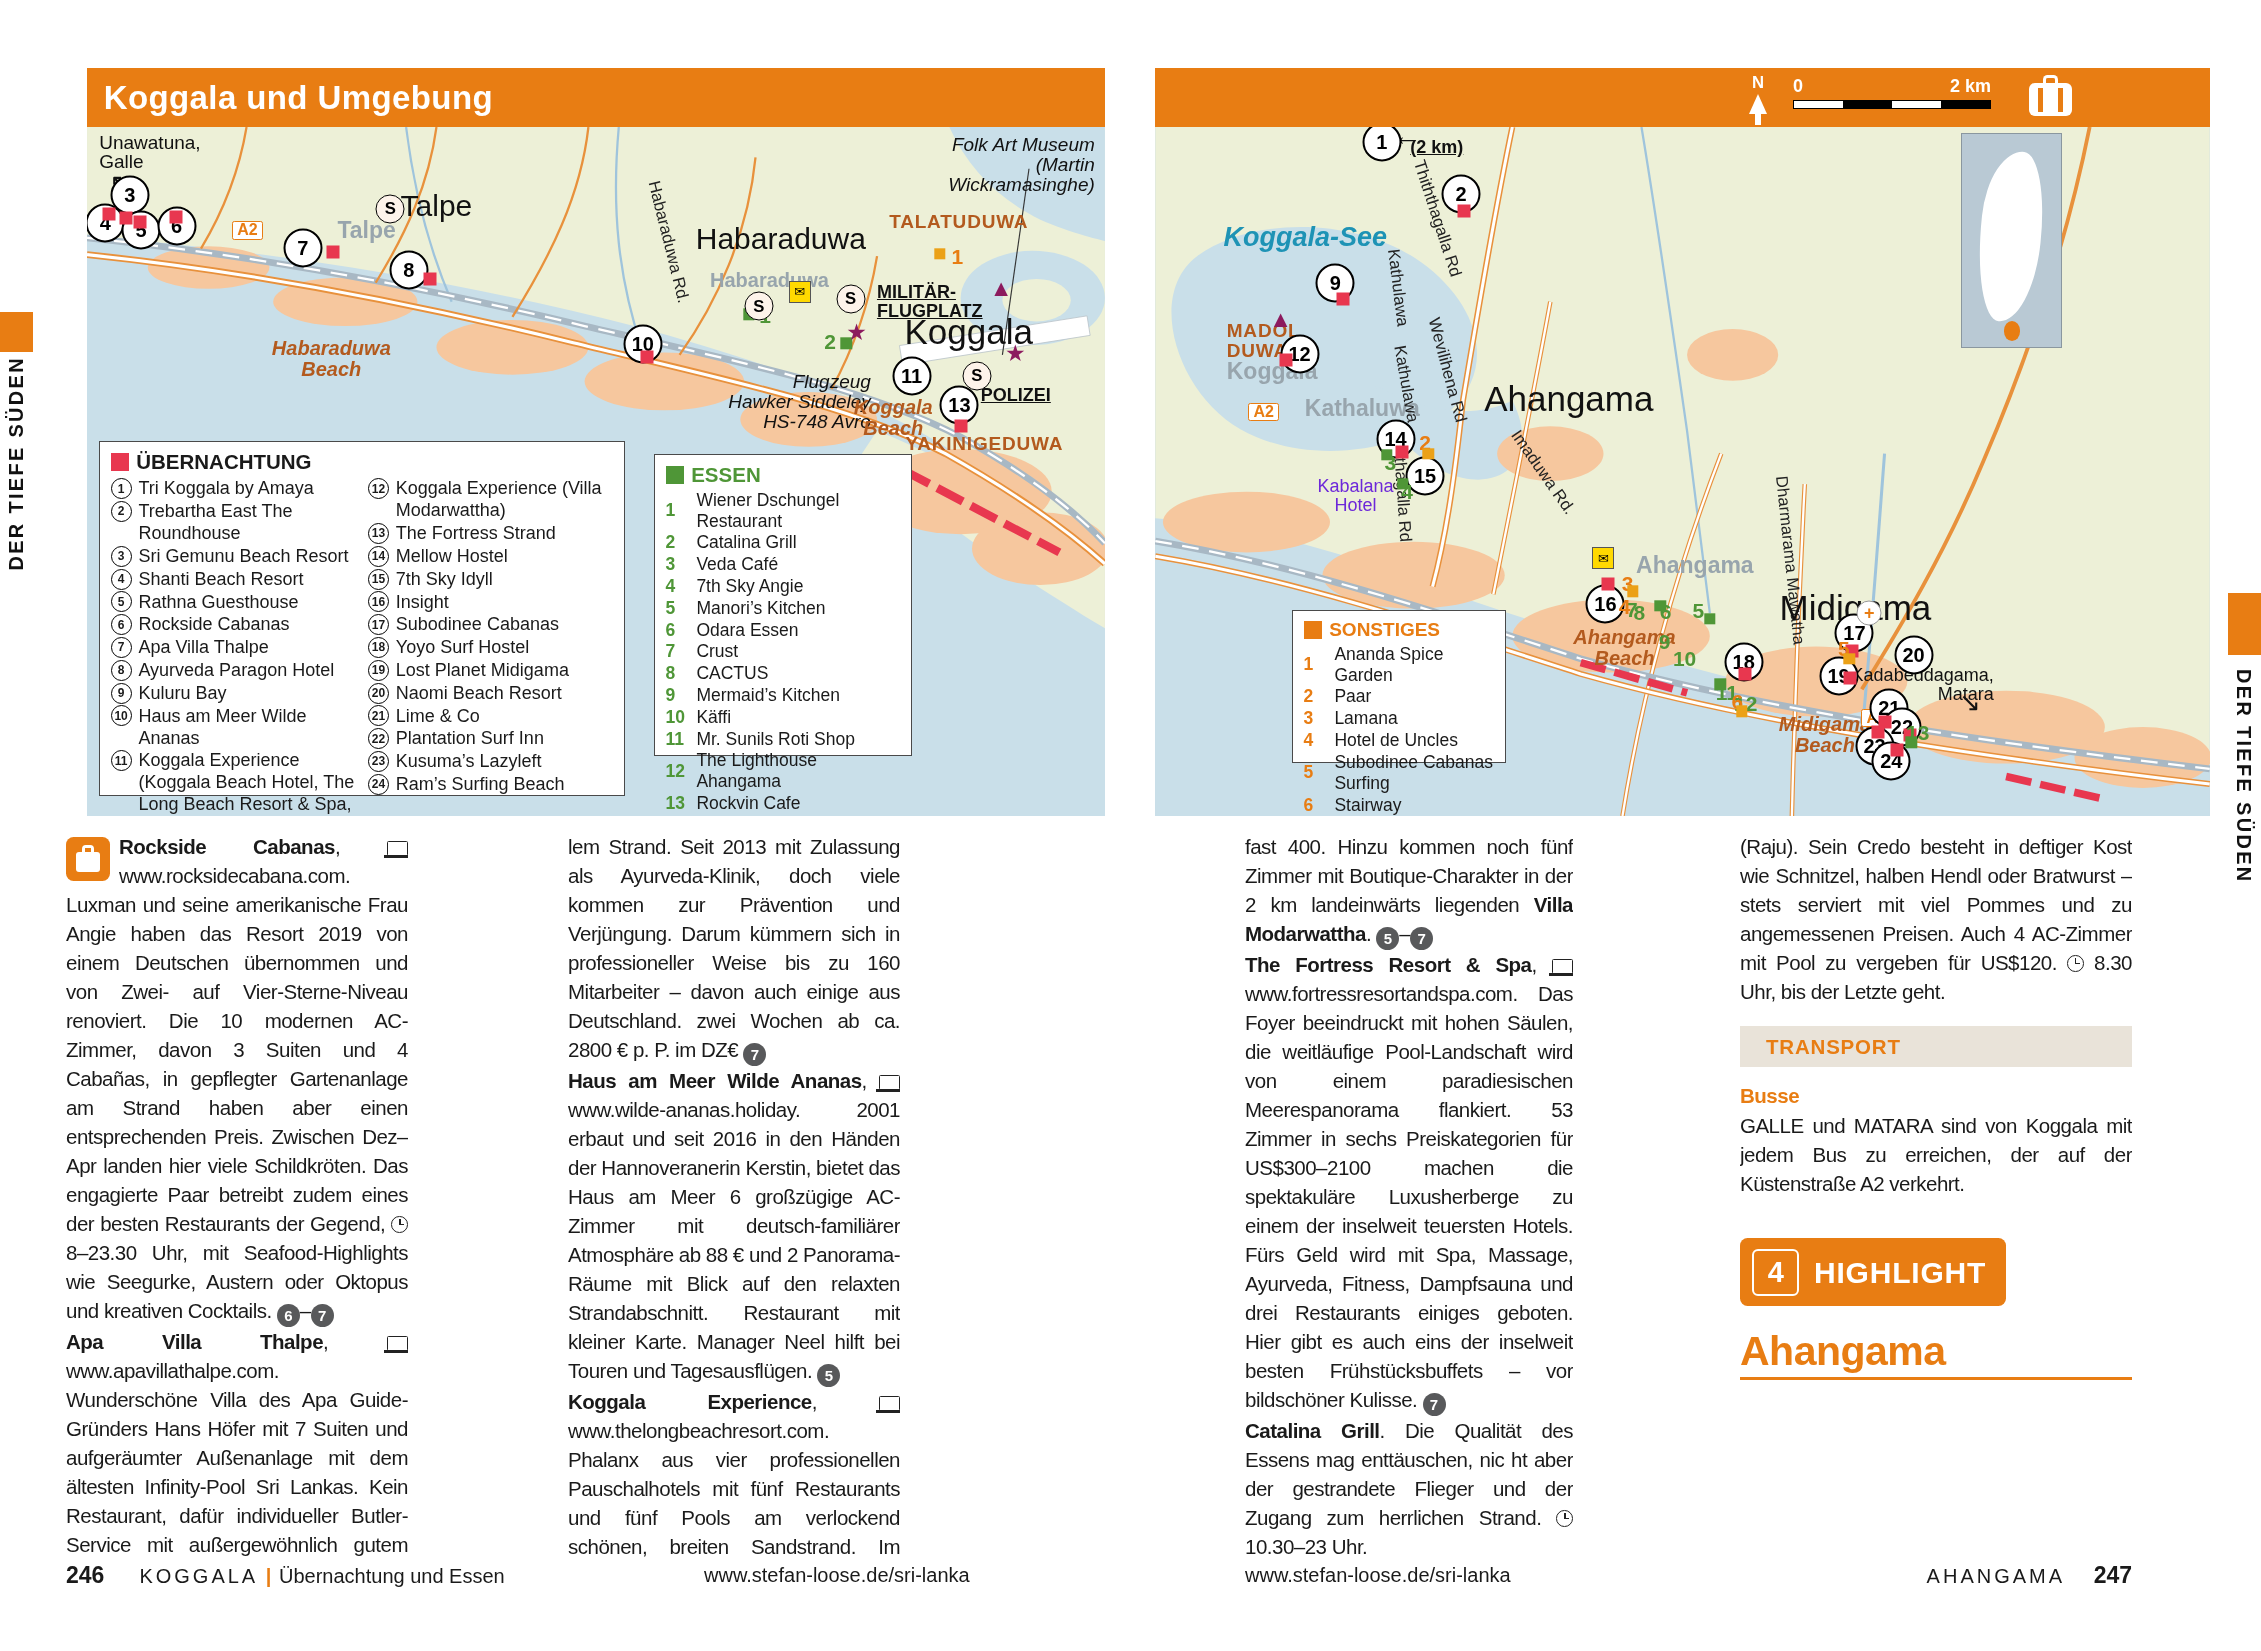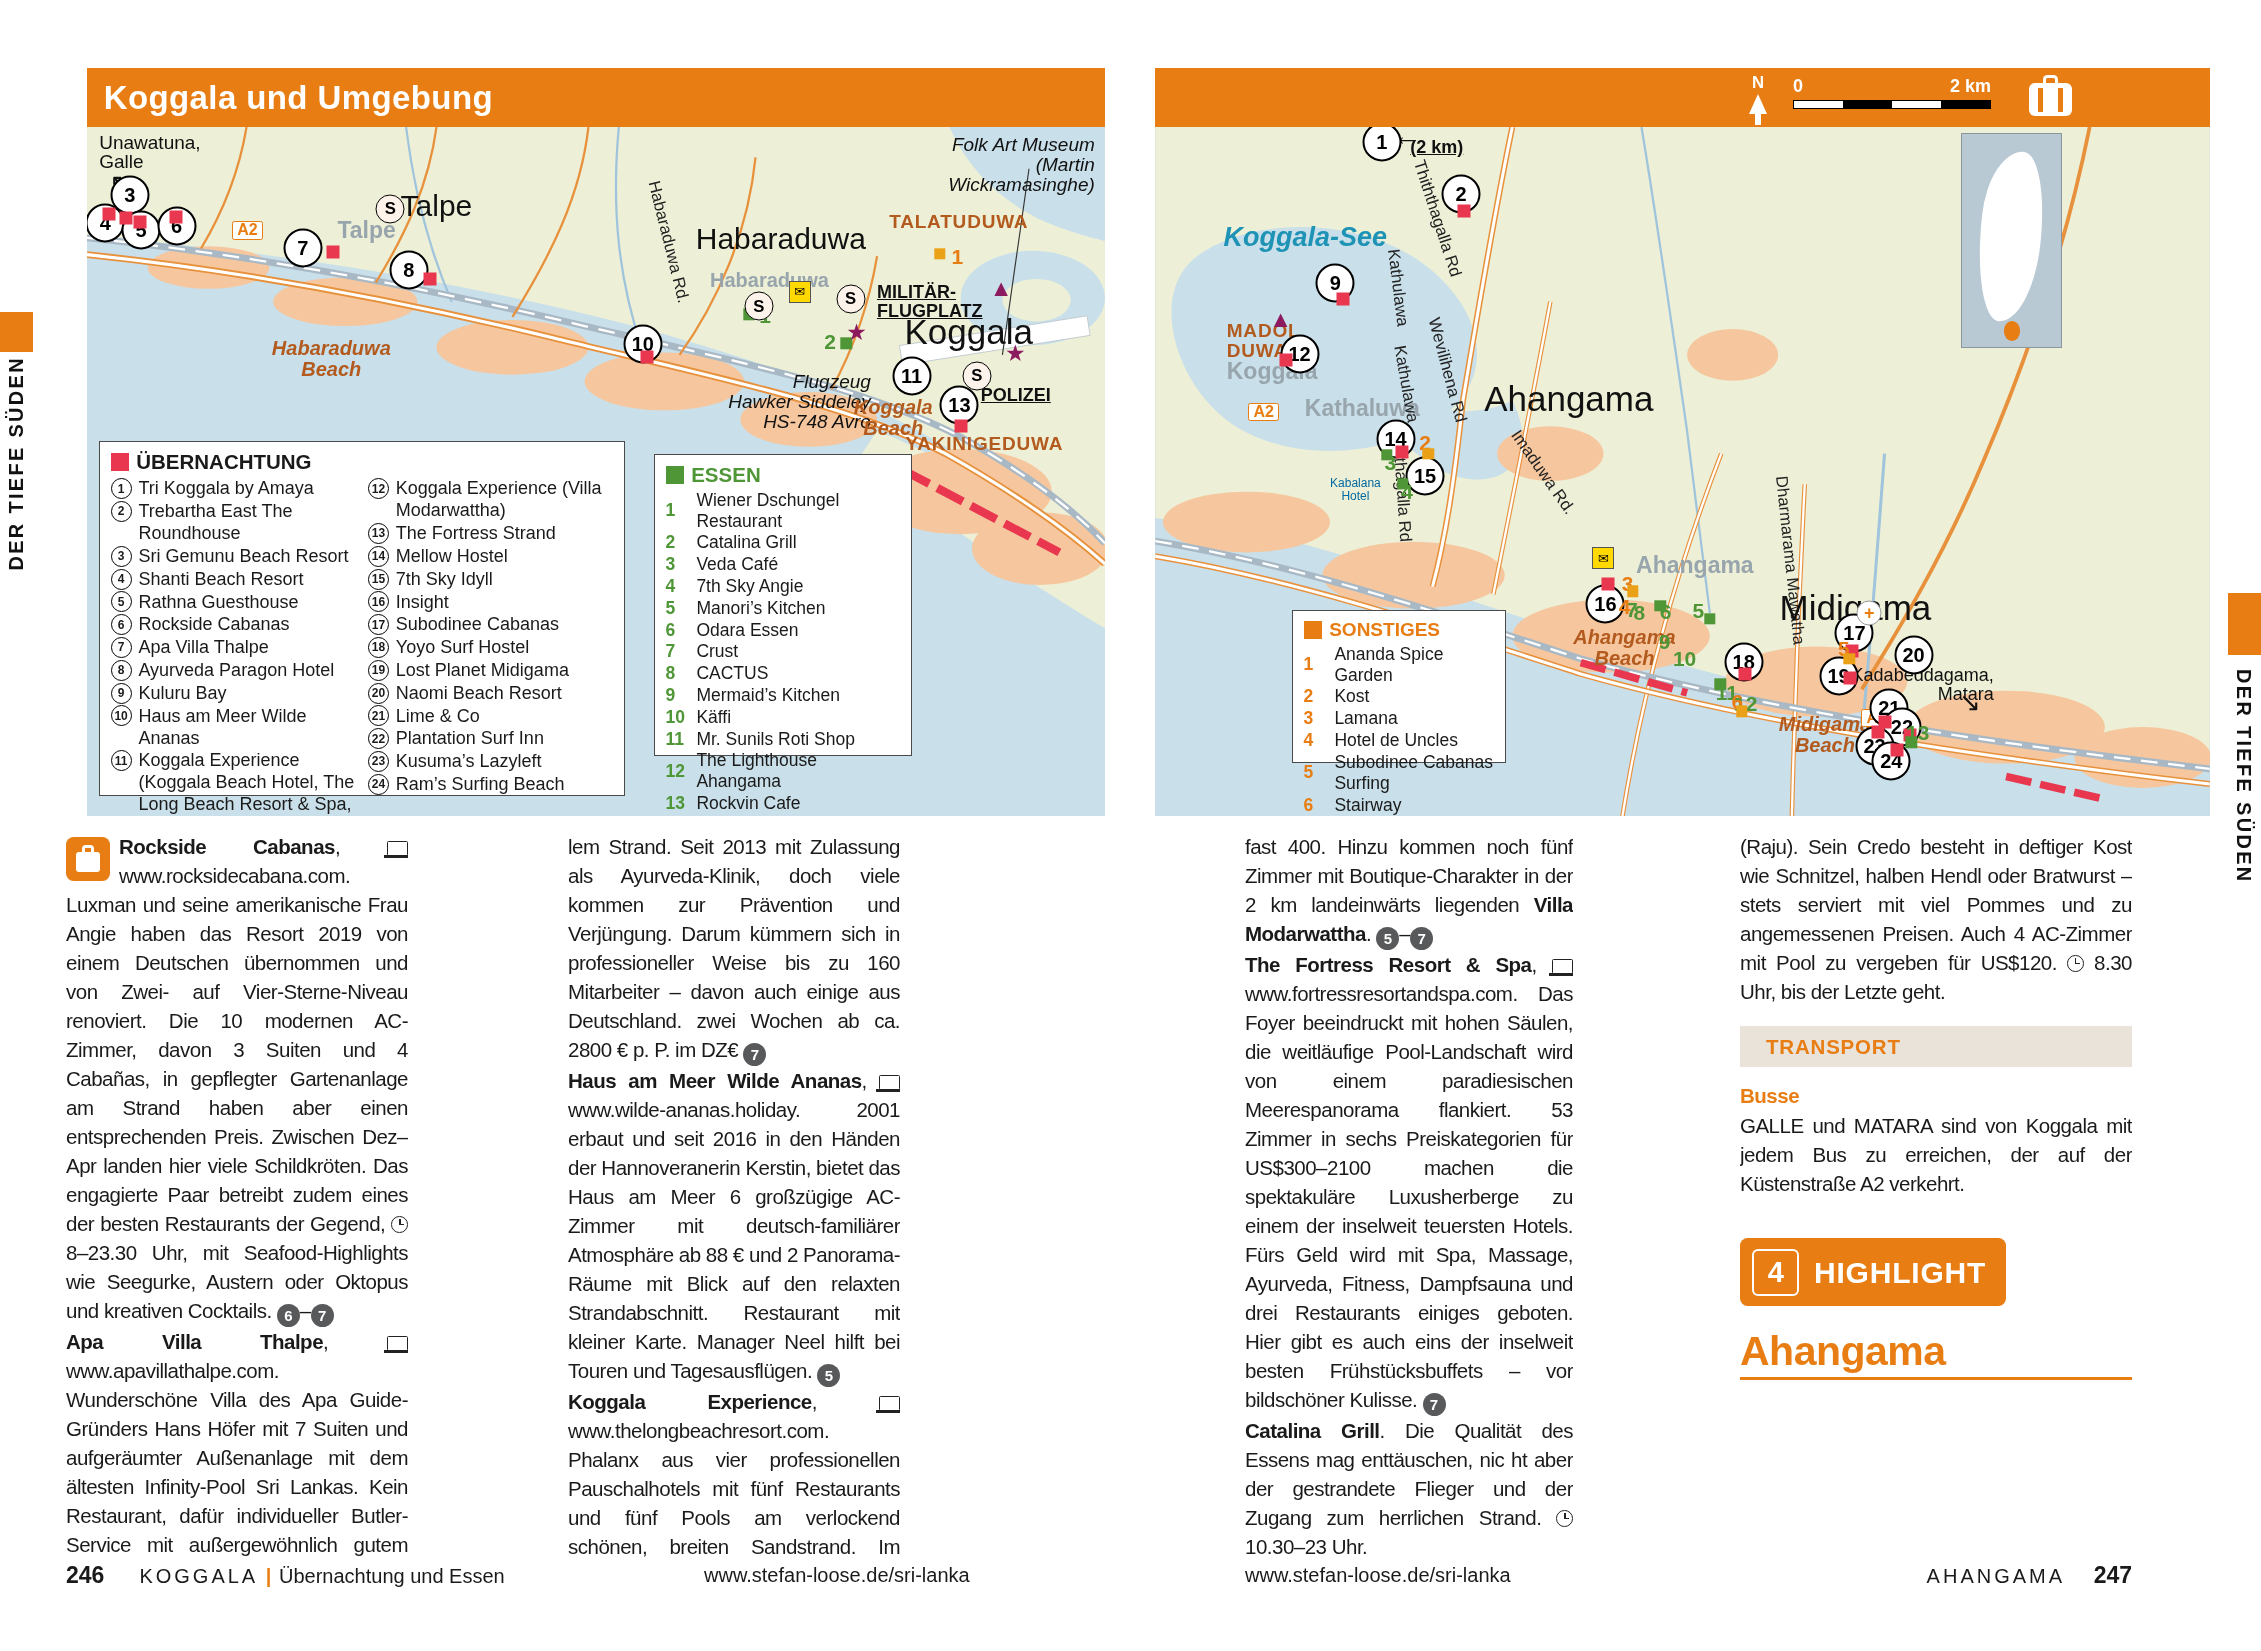--- a/index.html
+++ b/index.html
@@ -16,21 +16,21 @@
   .mlabel{position:absolute;white-space:pre-line;line-height:1.05;transform-origin:left top;}
   .town{font-size:30px;color:#111;}
   .town-lg{font-size:35px;color:#111;}
   .gray{font-size:23px;color:#98a5ad;font-weight:bold;}
   .gray-sm{font-size:20px;color:#98a5ad;font-weight:bold;}
   .beach{font-size:20px;color:#b35a1e;font-style:italic;font-weight:bold;text-align:center;transform:translateX(-50%);}
   .water{font-size:27px;color:#1e93b5;font-style:italic;font-weight:bold;}
   .area{font-size:19px;color:#b35a1e;font-weight:bold;letter-spacing:0.8px;}
   .note-r{font-size:19px;color:#111;font-style:italic;text-align:right;transform:translateX(-100%);}
   .small{font-size:18px;color:#111;font-weight:bold;text-decoration:underline;}
-  .small-c{font-size:12px;color:#0369a1;text-align:center;transform:translateX(-50%);}
+  .small-c{font-size:18px;color:#6d28d9;text-align:center;transform:translateX(-50%);}
   .small-r{font-size:18px;color:#111;text-align:right;transform:translateX(-100%);}
   .road{font-size:16.7px;color:#222;}
   .dir{font-size:19px;color:#111;}
   .a2{font-size:16px;color:#e87d13;font-weight:bold;background:#fff;border:1.5px solid #e87d13;padding:0 4.6px;border-radius:2.3px;}
   .arrow{font-size:26px;color:#111;}
 
   
   .marker{position:absolute;transform:translate(-50%,-50%);display:flex;align-items:center;justify-content:center;}
   .ring{width:35px;height:35px;border:2.3px solid #000;background:#fff;border-radius:50%;font-size:20px;font-weight:bold;color:#000;}
   .rsq{width:13px;height:13px;background:#e8374f;}
@@ -538,21 +538,21 @@
           <span style="color:#e87d13;">SONSTIGES</span>
         </div>
         <div>
 
         <div class="leg-item" style="font-size:17.5px;line-height:21px;">
               <span class="leg-n leg-on">1</span>
               <span class="leg-t">Ananda Spice Garden</span>
             </div>
             <div class="leg-item" style="font-size:17.5px;line-height:21px;">
               <span class="leg-n leg-on">2</span>
-              <span class="leg-t">Kost</span>
+              <span class="leg-t">Paar</span>
             </div>
             <div class="leg-item" style="font-size:17.5px;line-height:21px;">
               <span class="leg-n leg-on">3</span>
               <span class="leg-t">Lamana</span>
             </div>
             <div class="leg-item" style="font-size:17.5px;line-height:21px;">
               <span class="leg-n leg-on">4</span>
               <span class="leg-t">Hotel de Uncles</span>
             </div>
             <div class="leg-item" style="font-size:17.5px;line-height:21px;">

